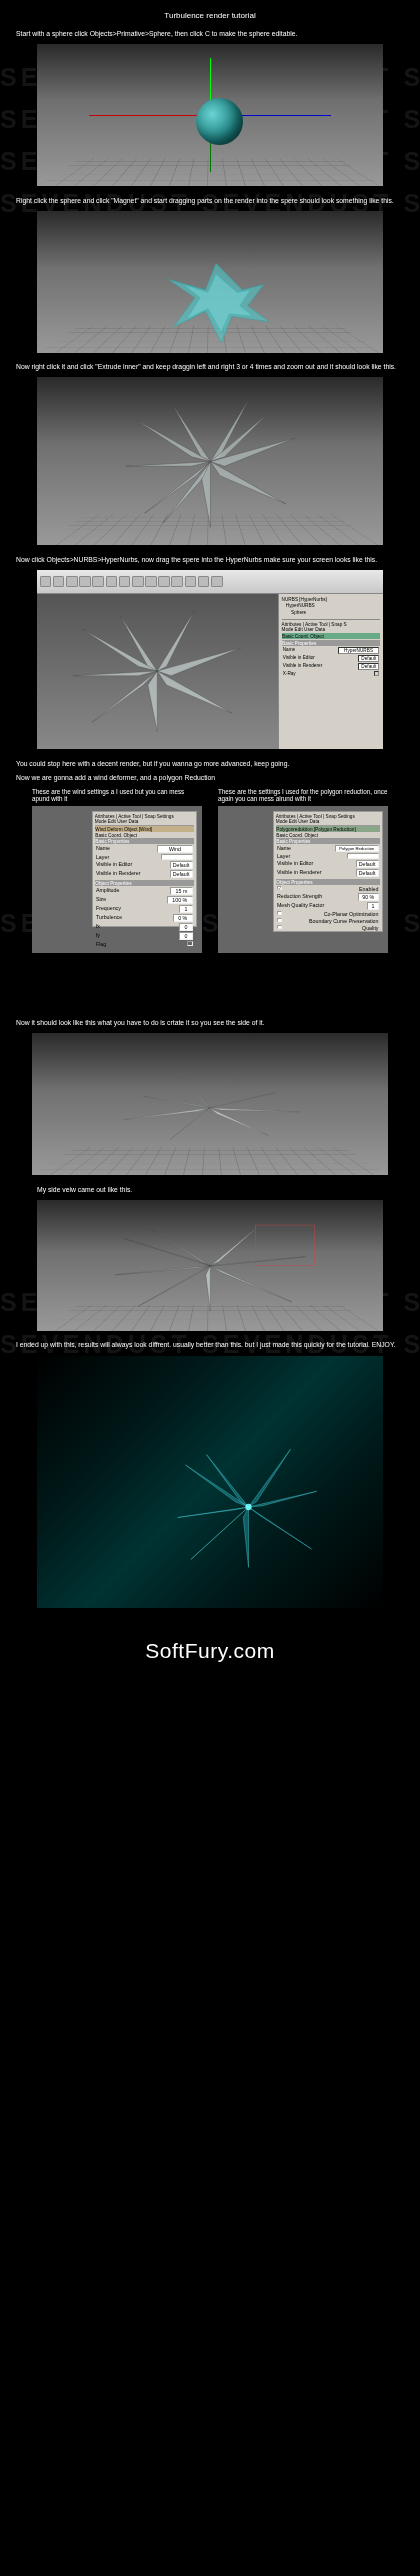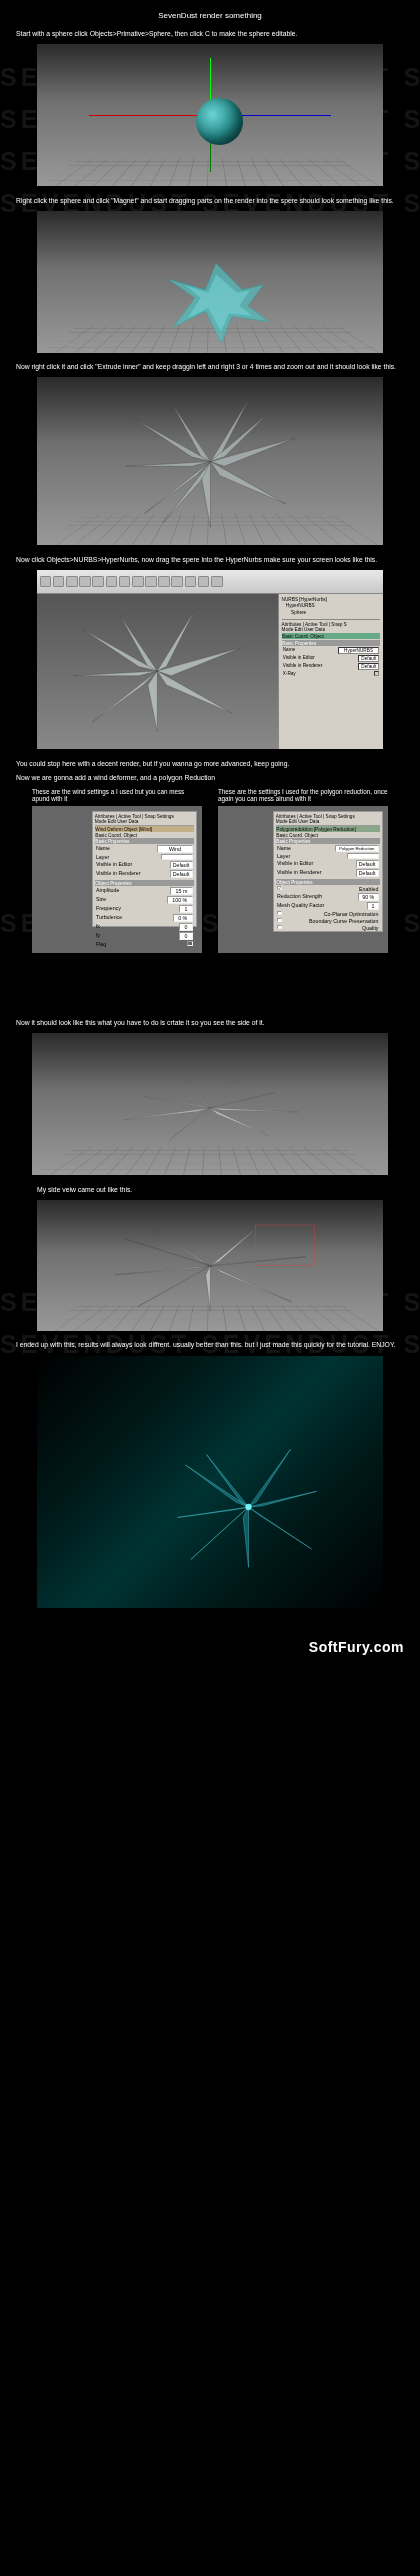--- a/index.html
+++ b/index.html
@@ -16,21 +16,21 @@
 .fig4{height:179px;background:#888}
 .fig5{height:142px;margin-left:16px;margin-right:16px}
 .fig6{height:131px}
 .fig8{height:252px;background:linear-gradient(135deg,#000 0%,#001a1a 30%,#003333 50%,#001a1a 70%,#000 100%)}
 .settings-row{display:flex;gap:16px;margin:5.3px 16px}
 .settings-col{flex:1}
 .settings-text{font-size:6.3px;margin-bottom:4.2px}
 .panel{background:#666;height:147px;position:relative}
 .panel-inner{background:#d4d0c8;position:absolute;right:5.3px;top:5.3px;width:105px;height:116px;border:0.5px solid #999;font-size:5.3px;color:#000;padding:2.1px}
 .panel-row{display:flex;justify-content:space-between;padding:0.5px 1.1px}
-.footer{text-align:right;font-size:14px;font-weight:700;padding:21px 0 32px 0;font-family:Arial,sans-serif;letter-spacing:0.5px}
+.footer{text-align:center;font-size:21px;font-weight:400;padding:21px 0 32px 0;font-family:Arial,sans-serif;letter-spacing:0.5px}
 .sphere{position:absolute;left:46%;top:38%;width:47px;height:47px;border-radius:50%;background:radial-gradient(circle at 35% 35%,#6ad4d4,#1a7a7a 60%,#0a3a3a);box-shadow:inset -5.3px -5.3px 10.5px rgba(0,0,0,0.4)}
 .axis-v{position:absolute;left:50%;top:10%;width:1.1px;height:80%;background:linear-gradient(to bottom,#0f0 0%,#0f0 48%,transparent 48%,transparent 52%,#070 52%)}
 .axis-h{position:absolute;left:15%;top:50%;height:1.1px;width:70%;background:linear-gradient(to right,#c00 0%,#c00 48%,transparent 48%,transparent 52%,#00c 52%)}
 .grid-floor{position:absolute;bottom:0;left:0;right:0;height:45%;background:repeating-linear-gradient(90deg,transparent,transparent 18.4px,rgba(0,0,0,0.15) 18.4px,rgba(0,0,0,0.15) 19px),repeating-linear-gradient(0deg,transparent,transparent 10.5px,rgba(0,0,0,0.1) 10.5px,rgba(0,0,0,0.1) 11px);transform:perspective(158px) rotateX(55deg);transform-origin:bottom}
 .spike-shape{position:absolute;left:35%;top:30%;width:116px;height:95px}
 .c4d-ui{background:#d4d0c8;height:100%;display:flex;flex-direction:column}
 .c4d-toolbar{height:24px;background:linear-gradient(#e8e8e8,#c8c8c8);border-bottom:0.5px solid #888;display:flex;align-items:center;padding:0 2.6px;gap:1.6px}
 .tb-icon{width:11.6px;height:11.6px;background:#bbb;border:0.5px solid #888;border-radius:1.1px}
 .c4d-body{flex:1;display:flex}
 .c4d-viewport{flex:1;background:linear-gradient(#555,#888);position:relative}
@@ -52,21 +52,21 @@
 <div class="watermark" style="top:2239px">SEVENDUST  SEVENDUST  SEVENDUST</div>
 <div class="watermark" style="top:2281px">SEVENDUST  SEVENDUST  SEVENDUST</div>
 <div class="watermark" style="top:2323px">SEVENDUST  SEVENDUST  SEVENDUST</div>
 <div class="watermark" style="top:2365px">SEVENDUST  SEVENDUST  SEVENDUST</div>
 <div class="watermark" style="top:2407px">SEVENDUST  SEVENDUST  SEVENDUST</div>
 <div class="watermark" style="top:2449px">SEVENDUST  SEVENDUST  SEVENDUST</div>
 </div>
 
 <div class="content">
 
-<div class="title">SevenDust render something</div>
+<div class="title">Turbulence render tutorial</div>
 
 <div class="step-text">Start with a sphere click Objects&gt;Primative&gt;Sphere, then click C to make the sphere editable.</div>
 <div class="figure fig1">
   <div class="grid-floor"></div>
   <div class="axis-h"></div>
       <div class="axis-v"></div>
   <div class="sphere"></div>
 </div>
 
 <div class="step-text">Right click the sphere and click "Magnet" and start dragging parts on the render into the spere should look something like this.</div>

